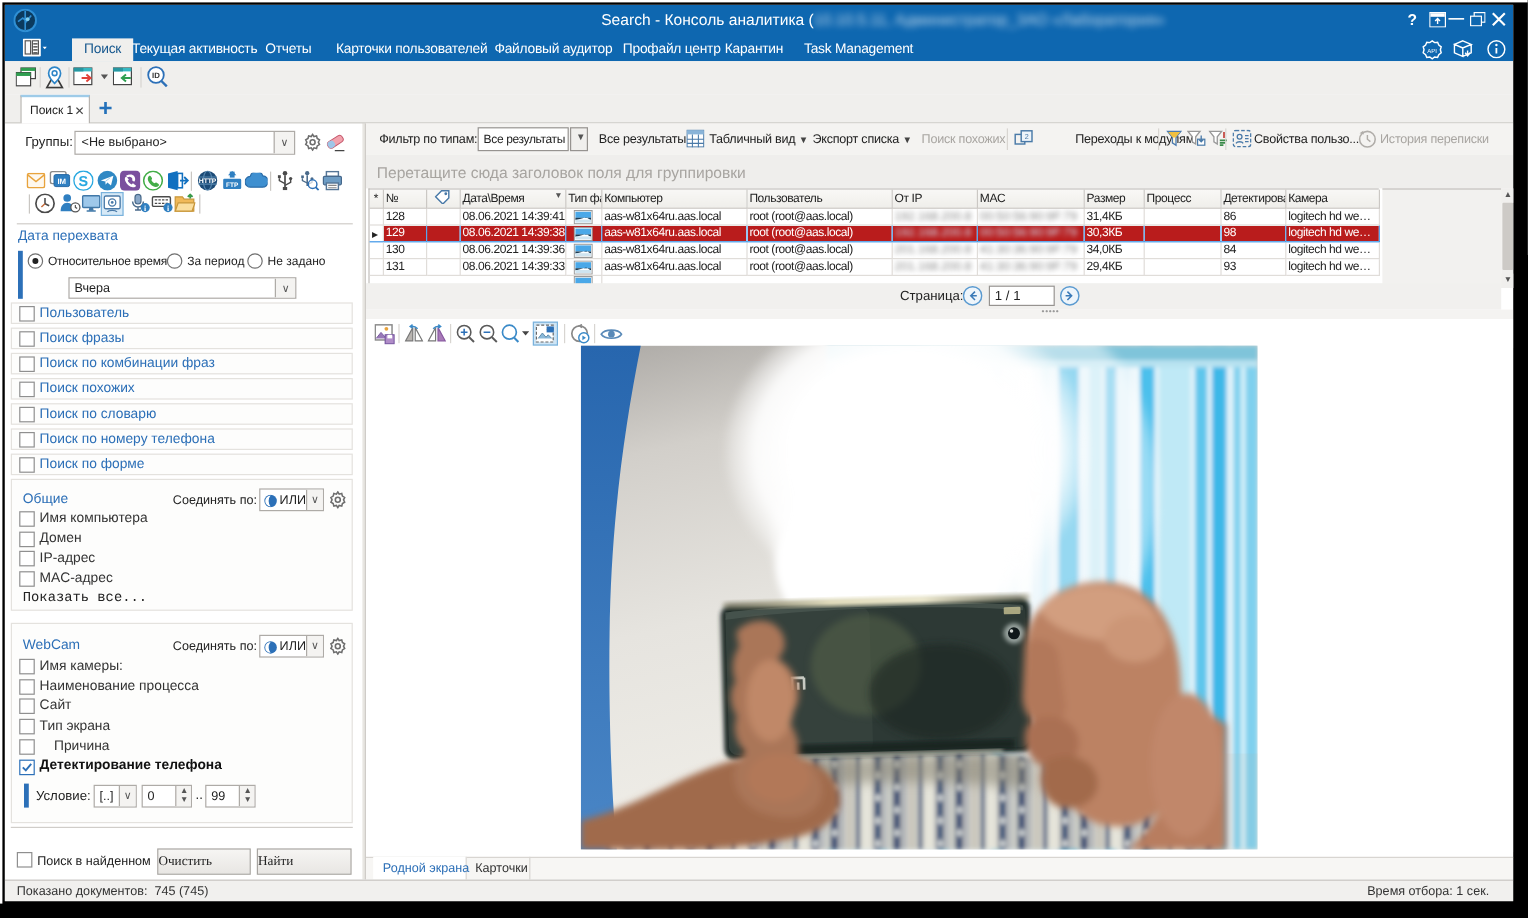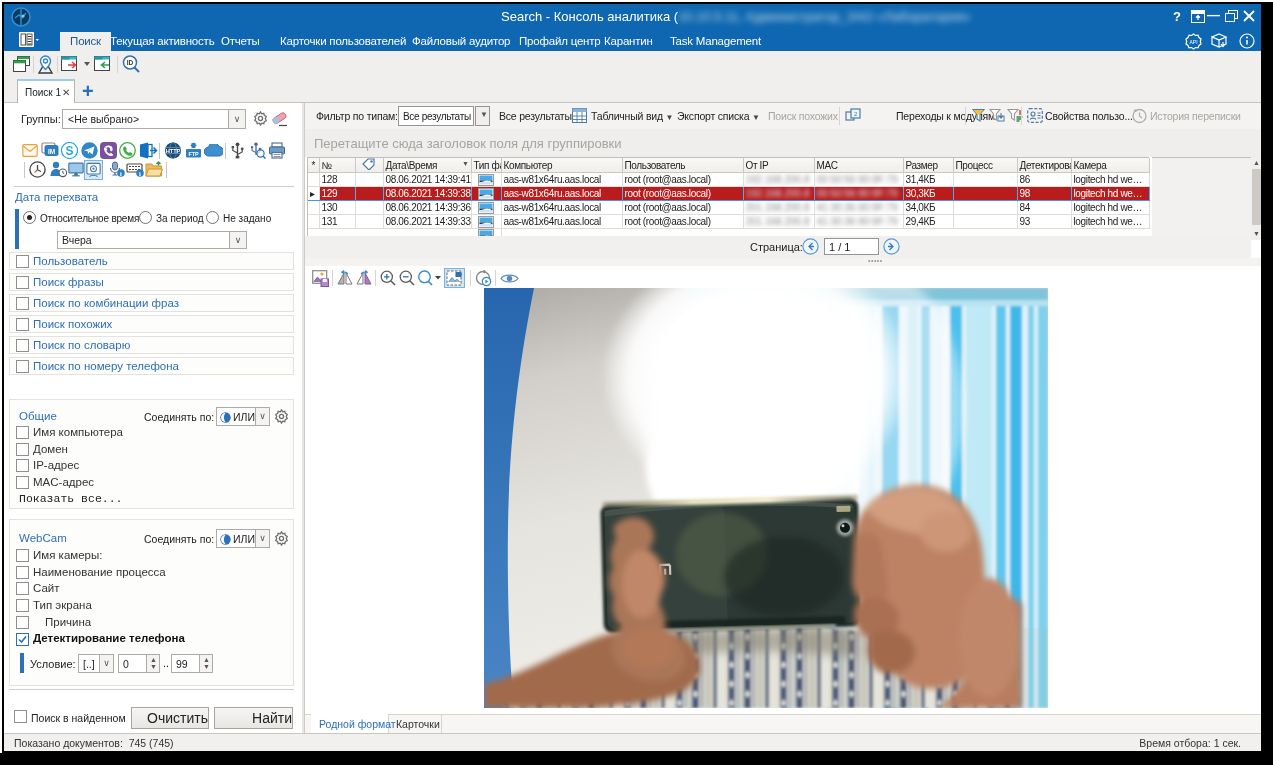--- a/index.html
+++ b/index.html
@@ -29,21 +29,21 @@
 #rightpanel { position:absolute; left:301px; top:99px; width:956px; height:630px; background:#fff; }
 #statusbar { position:absolute; left:0; top:729px; width:1257px; height:18px; background:#f1f0ee; border-top:1px solid #c9c6c2; font-size:10.5px; color:#333; }
 
 
 .bluetxt { color:#2c6fb7; }
 .combo { background:#fff; border:1px solid #aeaba7; position:absolute; font-size:10.5px; color:#222; white-space:nowrap; overflow:hidden; }
 .combo .arr { position:absolute; right:0; top:0; bottom:0; width:17px; border-left:1px solid #aeaba7; background:#f4f3f1; text-align:center; color:#555; }
 .chkrow { position:absolute; left:5px; width:285px; height:18px; border:1px solid #e4e2de; background:#fdfdfc; }
 .cb { position:absolute; width:13px; height:13px; border:1px solid #8f8f8f; background:#fff; }
 .sect { position:absolute; left:5px; width:285px; border:1px solid #e4e2de; background:#fdfdfc; }
-.btn { position:absolute; background:linear-gradient(#f6f5f3,#e8e6e3); border:1px solid #a8a5a1; font-size:14px; color:#222; text-align:right; }
+.btn { position:absolute; background:linear-gradient(#f6f5f3,#e8e6e3); border:1px solid #a8a5a1; font-size:11px; color:#222; text-align:left;font-family:Liberation Serif, serif; }
 
 
 #filterbar { position:absolute; left:0; top:0; width:956px; height:26px; background:#f4f3f1; font-size:10.5px; letter-spacing:-0.2px; color:#222; white-space:nowrap; }
 #groupzone { position:absolute; left:0; top:26px; width:956px; height:28px; background:#efeeec; color:#a7a4a0; font-size:13px; }
 #grid { position:absolute; left:2px; top:54px; width:842px; background:#fff; border-top:1px solid #c2bfbb; border-left:1px solid #c2bfbb; border-bottom:1px solid #c2bfbb; }
 td.tdicon { padding:0; text-align:center; vertical-align:middle; }
 #gridright { position:absolute; left:847px; top:54px; width:99px; height:83px; background:#f2f1ef; border-top:1px solid #c2bfbb; border-bottom:1px solid #c2bfbb;}
 #vscroll { position:absolute; left:946px; top:54px; width:11px; height:83px; background:#f0efed; }
 #pagerow { position:absolute; left:0; top:133px; width:946px; height:22px; background:#f1f0ee; font-size:11px; color:#222; }
 #splitrow { position:absolute; left:0; top:155px; width:956px; height:8px; background:#f4f3f1; }
@@ -322,20 +322,24 @@
         <span class="cb" style="left:6px;top:2px;"></span>
         <span class="abs bluetxt" style="left:23px;top:2px;font-size:11.5px;">Поиск похожих</span>
       </div>
     <div class="chkrow" style="top:233px;">
         <span class="cb" style="left:6px;top:2px;"></span>
         <span class="abs bluetxt" style="left:23px;top:2px;font-size:11.5px;">Поиск по словарю</span>
       </div>
     <div class="chkrow" style="top:254px;">
         <span class="cb" style="left:6px;top:2px;"></span>
         <span class="abs bluetxt" style="left:23px;top:2px;font-size:11.5px;">Поиск по номеру телефона</span>
+      </div>
+    <div class="chkrow" style="top:275px;">
+        <span class="cb" style="left:6px;top:2px;"></span>
+        <span class="abs bluetxt" style="left:23px;top:2px;font-size:11.5px;">Поиск по форме</span>
       </div>
 
     <div class="sect" style="top:296px;height:110px;">
       <span class="abs bluetxt" style="left:9px;top:10px;font-size:11.5px;">Общие</span>
       <span class="abs" style="left:134px;top:11px;font-size:10.5px;color:#222;">Соединять по:</span>
       <span class="combo" style="left:206px;top:7px;width:54px;height:19px;">
           <svg width="11" height="11" style="position:absolute;left:3px;top:4px" viewBox="0 0 11 11">
             <circle cx="5.5" cy="5.5" r="5.2" fill="#2c70b8"></circle>
             <path d="M5.5 1 a4.5 4.5 0 0 0 0 9 a7 7 0 0 1 0 -9" fill="#fff"></path>
           </svg>
@@ -814,21 +818,21 @@
           <path d="M374 314 C388 305 406 309 413 322 C419 335 412 348 398 351 C385 354 374 346 371 334 C369 326 370 319 374 314 Z" fill="#aa7052"></path>
           <path d="M388 346 C404 338 423 342 429 356 C435 369 427 382 412 385 C398 388 387 380 384 367 C382 359 384 351 388 346 Z" fill="#a26a4c"></path>
           <path d="M456 420 C480 400 494 372 499 338 L500 290 L538 316 L538 420 Z" fill="#b87d5f"></path>
           <ellipse cx="505" cy="350" rx="30" ry="60" fill="#c1876a"></ellipse>
         </g>
             </svg>
     </div>
     <div id="bottabs">
       <div class="abs" style="left:0;top:0;width:956px;height:1px;background:#d8d5d1"></div>
       <div class="abs" style="left:6px;top:0px;width:78px;height:19px;background:#fff;border-right:1px solid #d8d5d1;color:#2c6fb7;font-size:10.5px;white-space:nowrap;">
-          <span style="position:absolute;left:8px;top:4px;">Родной формат</span>
+          <span style="position:absolute;left:8px;top:4px;">Родной экрана</span>
         </div>
       <div class="abs" style="left:85px;top:0px;width:52px;height:19px;border-right:1px solid #d8d5d1;color:#333;font-size:10.5px;white-space:nowrap;">
           <span style="position:absolute;left:6px;top:4px;">Карточки</span>
         </div>
     </div>
   </div>
   <div id="statusbar">
     <span style="position:absolute;left:10px;top:3px;">Показано документов:&nbsp; 745 (745)</span>
     <span style="position:absolute;right:20px;top:3px;">Время отбора: 1 сек.</span>
   </div>

